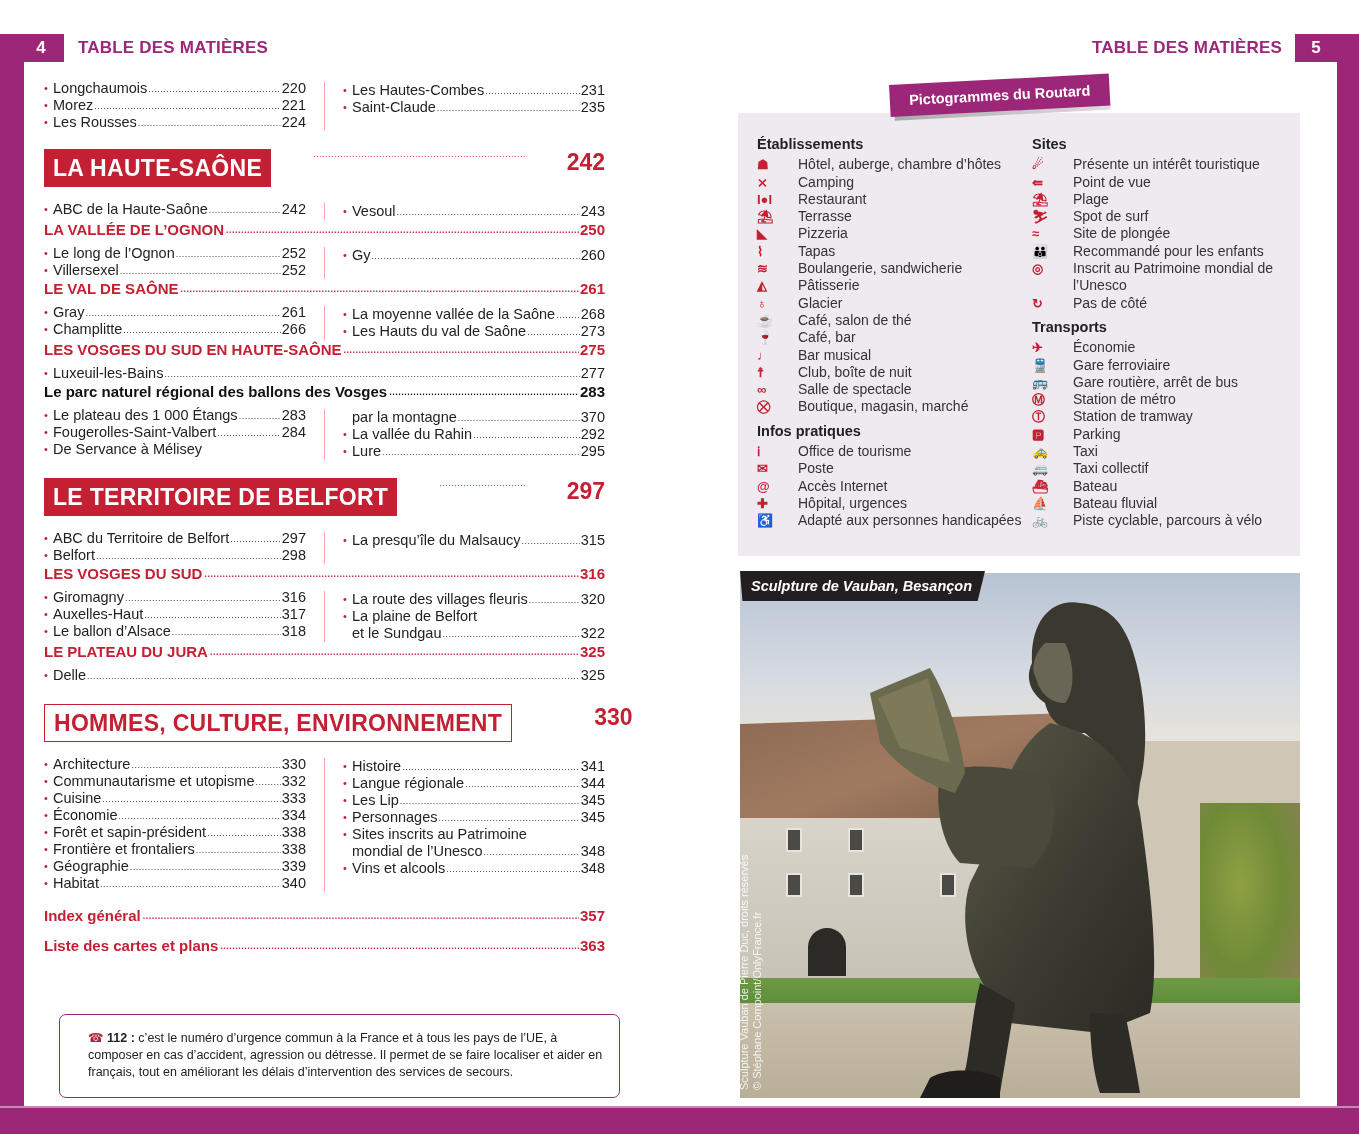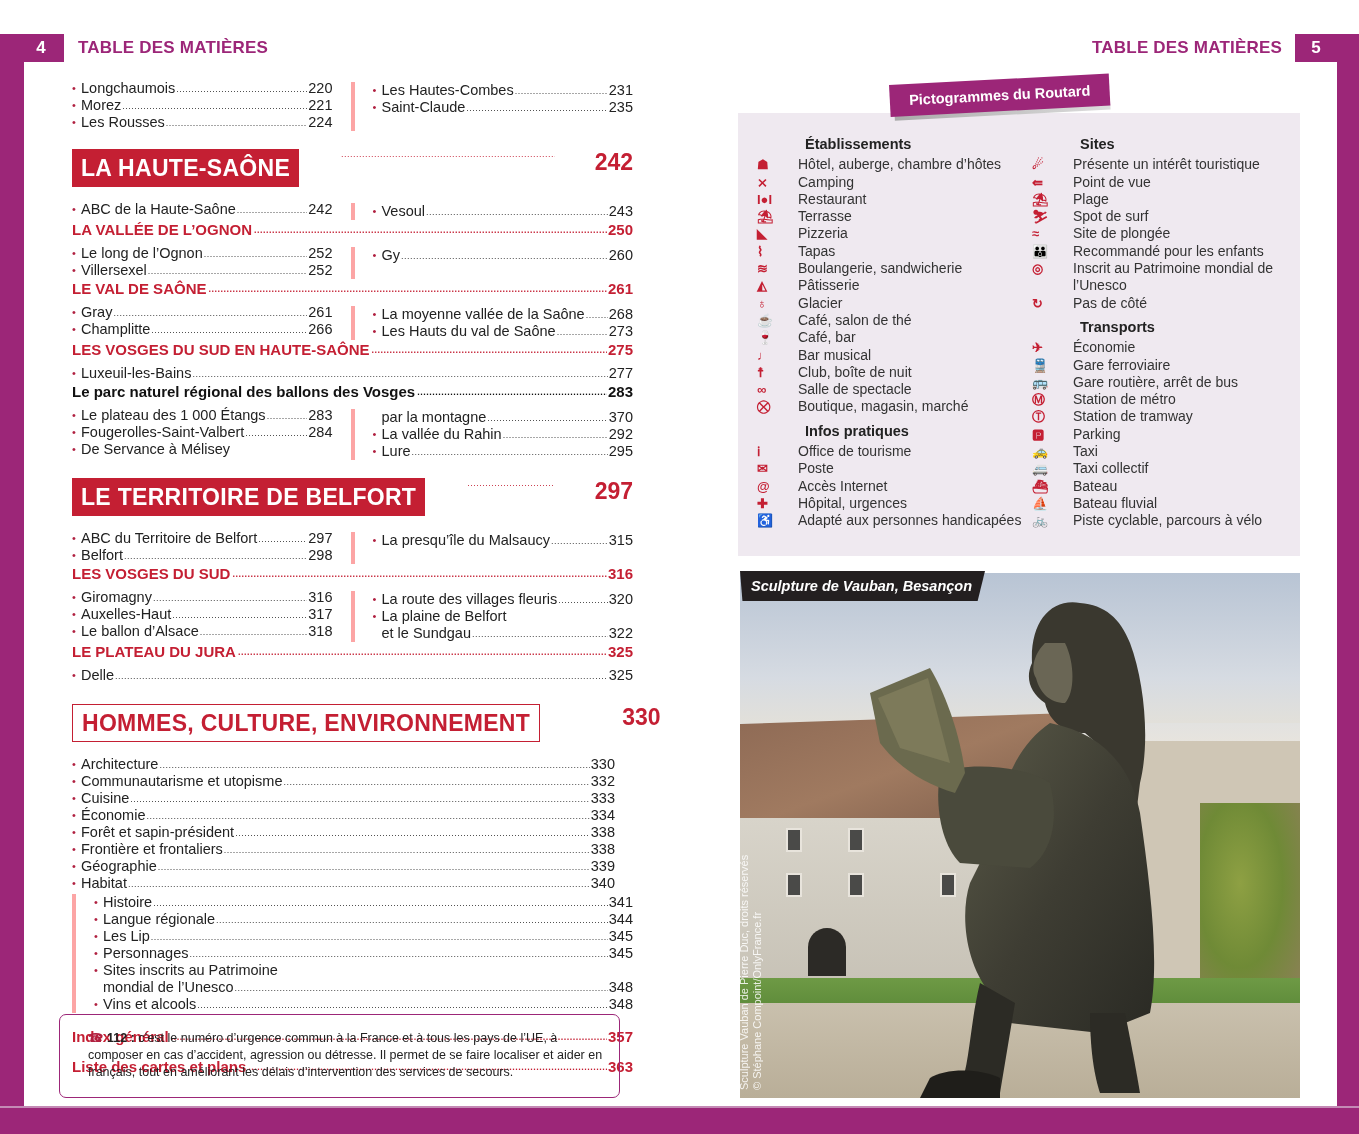--- a/index.html
+++ b/index.html
@@ -10,25 +10,25 @@
   .frame-right { position: absolute; right: 0; top: 34px; width: 22px; height: 1100px; background: #9c2678; }
   .frame-bottom { position: absolute; left: 0; bottom: 0; width: 1359px; height: 26px; background: #9c2678; }
   .frame-bottom::after { content: ""; position: absolute; left: 0; right: 0; top: -2px; height: 2px; background: #c48ab5; }
 
   .pnum-left { position: absolute; left: 0; top: 34px; width: 64px; height: 28px; background: #9c2678; color: #fff; font-weight: bold; font-size: 17px; display: flex; align-items: center; justify-content: center; padding-left: 18px; }
   .pnum-right { position: absolute; right: 0; top: 34px; width: 64px; height: 28px; background: #9c2678; color: #fff; font-weight: bold; font-size: 17px; display: flex; align-items: center; justify-content: center; padding-right: 22px; }
   .running-left { position: absolute; left: 78px; top: 38px; color: #9c2678; font-weight: bold; font-size: 17px; letter-spacing: 0.2px; }
   .running-right { position: absolute; right: 77px; top: 38px; color: #9c2678; font-weight: bold; font-size: 17px; letter-spacing: 0.2px; }
 
   
-  .toc { position: absolute; left: 72px; top: 80px; width: 561px; font-size: 14.5px; line-height: 17px; }
+  .toc { position: absolute; left: 44px; top: 80px; width: 561px; font-size: 14.5px; line-height: 17px; }
   .cols { display: flex; position: relative; }
   .col { flex: 1; }
   .col.left { padding-right: 18px; }
-  .col.right { padding-left: 18px; border-left: 4px solid #fca5a5; margin-top: 2px; }
+  .col.right { padding-left: 18px; border-left: 1px solid #fca5a5; margin-top: 2px; }
   .entry { display: flex; white-space: nowrap; }
   .entry .lab { padding-left: 9px; position: relative; }
   .entry .lab::before { content: "•"; position: absolute; left: 0; color: #b02040; font-size: 11px; }
   .entry.cont .lab::before { content: ""; }
   .entry .dots { flex: 1; overflow: hidden; position: relative; margin: 0 1px; }
   .entry .dots::after { content: "......................................................................................................................................................................................................................"; position: absolute; left: 0; bottom: 3px; font-size: 9px; letter-spacing: 0.5px; color: #333; line-height: 9px; }
   .entry .pg { text-align: right; }
 
   .big-head { display: flex; align-items: flex-start; margin-top: 16px; height: 38px; gap: 38px; }
   .big-head .box { background: #c41f33; color: #fff; font-weight: bold; font-size: 23px; padding: 0 9px; height: 38px; display: flex; align-items: center; letter-spacing: 0.3px; white-space: nowrap; }
@@ -50,21 +50,21 @@
 
   
   .picto-panel { position: absolute; left: 738px; top: 113px; width: 562px; height: 443px; background: #efe9f0; }
   .picto-tab { position: absolute; left: 891px; top: 85px; width: 246px; height: 38px; transform: rotate(-3deg); transform-origin: left bottom; }
   .picto-tab .t { position: absolute; left: 0; top: 0; width: 220px; height: 32px; background: #9c2678; color: #fff; font-weight: bold; font-size: 14.5px; display: flex; align-items: center; justify-content: center; }
   .picto-tab .shadow { position: absolute; left: 4px; top: 31px; width: 216px; height: 5px; background: linear-gradient(to right, #aaa, #ddd); }
 
   .pcol { position: absolute; top: 133px; font-size: 14px; line-height: 17.3px; }
   .pcol.c1 { left: 757px; width: 265px; }
   .pcol.c2 { left: 1032px; width: 260px; }
-  .pgroup-title { font-weight: bold; color: #222; font-size: 14.5px; margin-bottom: 3px; margin-top: 3px; margin-left: 48px; }
+  .pgroup-title { font-weight: bold; color: #222; font-size: 14.5px; margin-bottom: 3px; margin-top: 3px; }
   .pgroup + .pgroup { margin-top: 7px; }
   .pitem { display: flex; }
   .pitem .ic { width: 41px; flex: none; color: #c41f33; font-size: 13px; font-weight: bold; line-height: 17.3px; }
   .pitem .tx { flex: 1; color: #333; }
 
   .photo { position: absolute; left: 740px; top: 573px; width: 560px; height: 525px; overflow: hidden;
     background:
       linear-gradient(180deg, #c3cbd6 0%, #d9dee5 22%, #e7e4de 32%, transparent 32%),
       #cfc6b5; }
   .photo .sky { position: absolute; left: 0; top: 0; width: 100%; height: 150px; background: linear-gradient(180deg, #b8c4d4 0%, #d6dbe2 70%, #e2e0da 100%); }
@@ -330,21 +330,21 @@
           <span class="lab">Delle</span>
           <span class="dots"></span>
           <span class="pg">325</span>
         </div>
       </div>
       <div class="big-head" style="margin-top: 20px;">
         <span class="box outline">HOMMES, CULTURE, ENVIRONNEMENT</span>
         <span class="dots"></span>
         <span class="pg">330</span>
       </div>
-      <div class="cols block" style="margin-top: 14px; flex-direction: column;">
+      <div class="cols block" style="margin-top: 14px;">
         <div class="col left">
           <div class="entry">
             <span class="lab">Architecture</span>
             <span class="dots"></span>
             <span class="pg">330</span>
           </div>
           <div class="entry">
             <span class="lab">Communautarisme et utopisme</span>
             <span class="dots"></span>
             <span class="pg">332</span>

